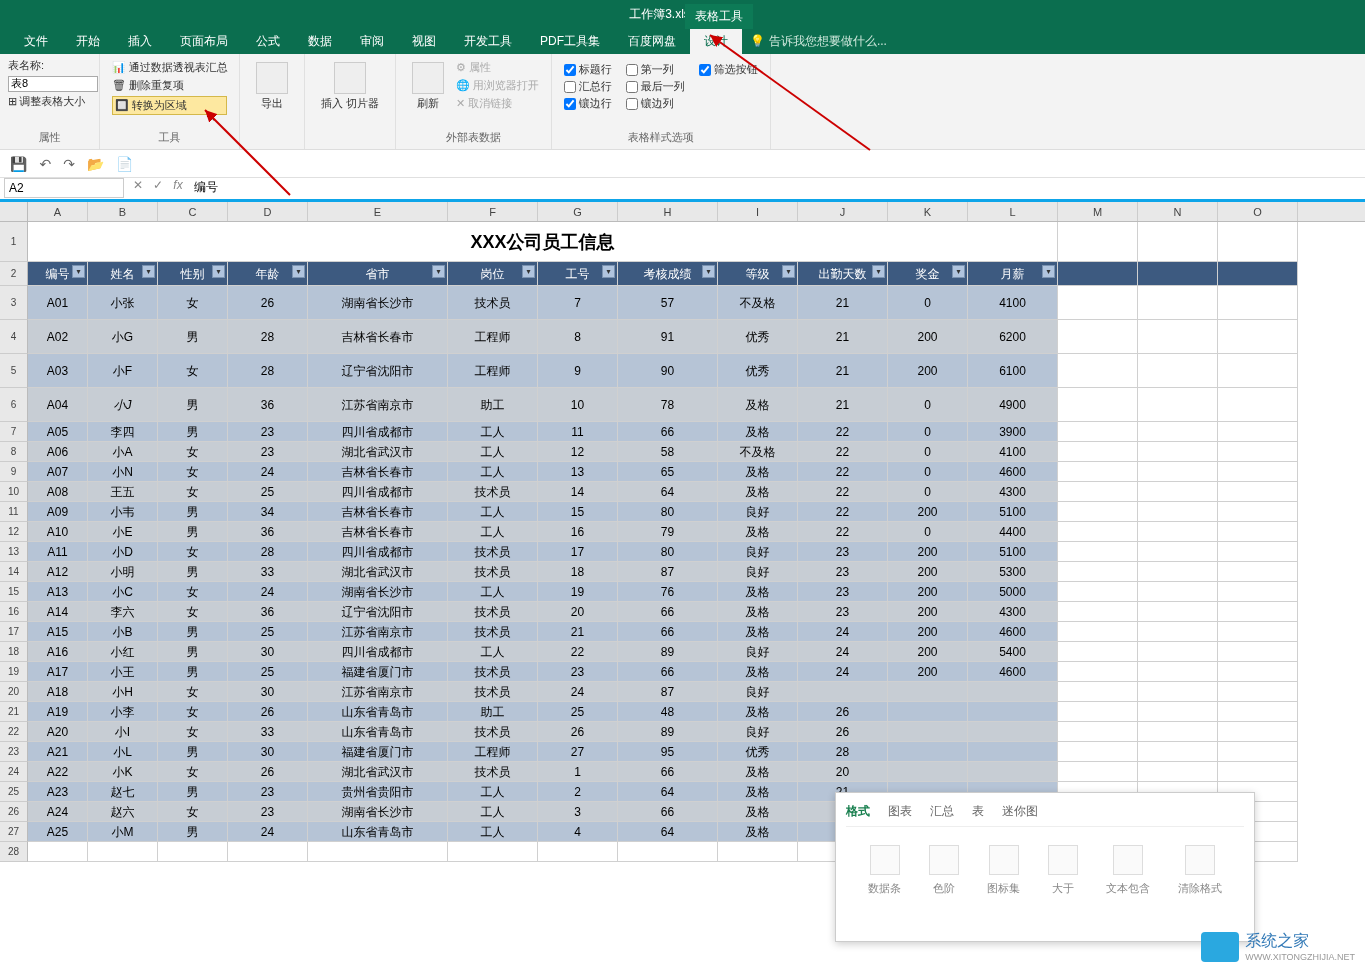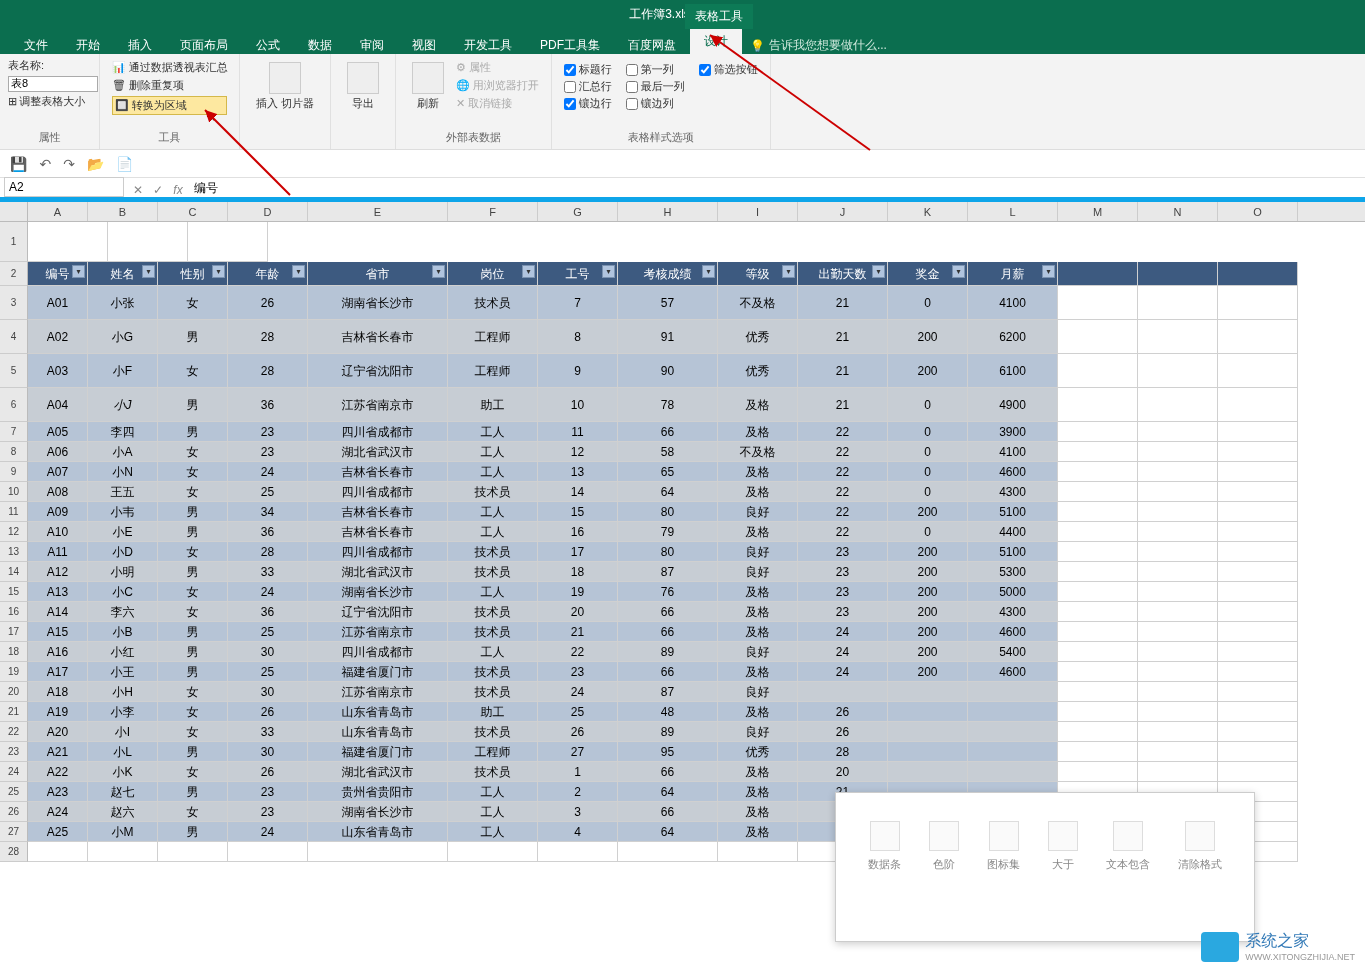--- a/index.html
+++ b/index.html
@@ -1,20 +1,20 @@
 <!DOCTYPE html>
 <html><head>
 <meta charset="utf-8">
 <style>
 *{margin:0;padding:0;box-sizing:border-box;font-family:"Microsoft YaHei",Arial,sans-serif;}
 body{background:#fff;overflow:hidden;width:1365px;height:970px;position:relative;}
 .titlebar{background:#0b6e4f;height:28px;display:flex;align-items:center;justify-content:center;position:relative;}
 .titlebar-center{color:#fff;font-size:12px;display:flex;align-items:center;gap:10px;}
 .tool-tab{background:#0d7a56;color:#fff;padding:4px 10px;font-size:12px;position:absolute;left:685px;top:4px;}
-.tabbar{background:#0b6e4f;height:26px;display:flex;align-items:flex-end;padding-left:10px;}
+.tabbar{background:#0b6e4f;height:26px;display:flex;align-items:center;padding-left:10px;}
 .tabbar .tab{color:#fff;font-size:12px;padding:0 14px;cursor:pointer;}
 .tabbar .tab.active{background:#f3f3f3;color:#0b6e4f;height:26px;line-height:26px;}
 .tabbar .tellme{color:#cfe8dc;font-size:12px;margin-left:8px;display:flex;align-items:center;gap:4px;}
 .ribbon{background:#f3f3f3;height:96px;border-bottom:1px solid #ddd;display:flex;position:relative;}
 .ribbon-group{border-right:1px solid #e0e0e0;padding:4px 8px 2px;display:flex;flex-direction:column;justify-content:space-between;}
 .ribbon-group-label{text-align:center;font-size:11px;color:#666;padding-bottom:2px;}
 .props{width:100px;}
 .props-name-label{font-size:11px;color:#333;}
 .props-name-input{width:90px;font-size:11px;border:1px solid #aaa;padding:1px 2px;background:#fff;}
 .props-resize{font-size:11px;color:#333;display:flex;align-items:center;gap:2px;margin-top:2px;}
@@ -31,21 +31,21 @@
 .style-thumb{width:60px;height:40px;border:1px solid #999;}
 .st1{background:repeating-linear-gradient(0deg,#cfe3c9 0 4px,#e8f1e5 4px 8px);}
 .st2{background:repeating-linear-gradient(0deg,#444 0 4px,#666 4px 8px);}
 .st3{background:repeating-linear-gradient(0deg,#bcd4ec 0 4px,#e3edf7 4px 8px);}
 .st4{background:repeating-linear-gradient(0deg,#f5d6b8 0 4px,#fbeee0 4px 8px);}
 .st5{background:repeating-linear-gradient(0deg,#d8d8d8 0 4px,#f0f0f0 4px 8px);}
 .st6{background:repeating-linear-gradient(0deg,#f8e5a8 0 4px,#fcf4d8 4px 8px);}
 .st7{background:repeating-linear-gradient(0deg,#c3ddf0 0 4px,#e6f1f9 4px 8px);}
 .qat{height:28px;background:#fff;display:flex;align-items:center;padding:0 10px;gap:12px;border-bottom:1px solid #e0e0e0;}
 .qat-btn{font-size:14px;color:#666;}
-.formula-bar{height:24px;background:#fff;display:flex;align-items:flex-end;border-bottom:5px solid #0ea5e9;}
+.formula-bar{height:24px;background:#fff;display:flex;align-items:flex-start;border-bottom:3px solid #0ea5e9;}
 .name-box{width:120px;border:1px solid #ccc;font-size:12px;padding:2px 4px;margin:0 4px;}
 .fb-btn{width:20px;text-align:center;font-size:12px;color:#888;}
 .fb-input{flex:1;border:none;font-size:12px;padding:2px 6px;}
 .sheet{position:relative;}
 .col-headers{display:flex;height:20px;background:#e8e8e8;border-bottom:1px solid #bbb;}
 .corner{width:28px;border-right:1px solid #bbb;background:#e8e8e8;}
 .colh{border-right:1px solid #ccc;text-align:center;font-size:11px;color:#444;line-height:20px;}
 .data-area{position:relative;}
 .row{display:flex;height:20px;}
 .rowh{width:28px;background:#e8e8e8;border-right:1px solid #bbb;border-bottom:1px solid #ccc;text-align:center;font-size:10px;color:#444;line-height:20px;}
@@ -110,28 +110,28 @@
       <div class="tool-btn">📊 <span>通过数据透视表汇总</span></div>
       <div class="tool-btn">🗑 <span>删除重复项</span></div>
       <div class="tool-btn highlight">🔲 <span>转换为区域</span></div>
     </div>
     <div class="ribbon-group-label">工具</div>
   </div>
 
   <div class="ribbon-group">
     <div class="big-btn">
         <div class="big-btn-icon"></div>
-        <div class="big-btn-label">插入
-切片器</div>
+        <div class="big-btn-label">导出</div>
       </div>
   </div>
   <div class="ribbon-group">
     <div class="big-btn">
         <div class="big-btn-icon"></div>
-        <div class="big-btn-label">导出</div>
+        <div class="big-btn-label">插入
+切片器</div>
       </div>
   </div>
   <div class="ribbon-group">
     <div style="display:flex;">
       <div class="big-btn">
           <div class="big-btn-icon"></div>
           <div class="big-btn-label">刷新</div>
         </div>
       <div class="tools-col">
         <div class="tool-btn" style="color:#aaa;">⚙ <span>属性</span></div>
@@ -210,20 +210,21 @@
       <div class="colh" style="width: 90px;">J</div>
       <div class="colh" style="width: 80px;">K</div>
       <div class="colh" style="width: 90px;">L</div>
       <div class="colh" style="width: 80px;">M</div>
       <div class="colh" style="width: 80px;">N</div>
       <div class="colh" style="width: 80px;">O</div>
     </div>
   <div class="data-area" id="data-area">
       <div class="row title-row">
         <div class="rowh" style="height: 40px; line-height: 40px;">1</div>
+        <div class="cell title-cell" style="width: 1030px; height: 40px;">XXX公司员工信息</div>
         <div class="cell" style="width: 80px; height: 40px; line-height: 40px;"></div>
         <div class="cell" style="width: 80px; height: 40px; line-height: 40px;"></div>
         <div class="cell" style="width: 80px; height: 40px; line-height: 40px;"></div>
       </div>
       <div class="row header-row" style="height: 24px;">
         <div class="rowh" style="height: 24px; line-height: 24px;">2</div>
         <div class="cell" style="width: 60px; height: 24px; line-height: 24px;">编号<span class="filter-arrow">▾</span></div>
         <div class="cell" style="width: 70px; height: 24px; line-height: 24px;">姓名<span class="filter-arrow">▾</span></div>
         <div class="cell" style="width: 70px; height: 24px; line-height: 24px;">性别<span class="filter-arrow">▾</span></div>
         <div class="cell" style="width: 80px; height: 24px; line-height: 24px;">年龄<span class="filter-arrow">▾</span></div>
@@ -722,20 +723,27 @@
     <defs>
       <marker id="ah2" markerWidth="8" markerHeight="8" refX="6" refY="3" orient="auto">
         <path d="M0,0 L6,3 L0,6 Z" fill="#c00"></path>
       </marker>
     </defs>
     <line x1="170" y1="120" x2="10" y2="5" stroke="#c00" stroke-width="2" marker-end="url(#ah2)"></line>
   </svg>
 <span class="cursor-img">↖</span>
 
 <div class="quick-panel">
+  <div class="qp-tabs">
+    <span class="qp-tab active">格式</span>
+    <span class="qp-tab">图表</span>
+    <span class="qp-tab">汇总</span>
+    <span class="qp-tab">表</span>
+    <span class="qp-tab">迷你图</span>
+  </div>
   <div class="qp-icons" id="qp-icons">
       <div class="qp-icon">
         <div class="qp-icon-box"></div>
         <span>数据条</span>
       </div>
       <div class="qp-icon">
         <div class="qp-icon-box"></div>
         <span>色阶</span>
       </div>
       <div class="qp-icon">

